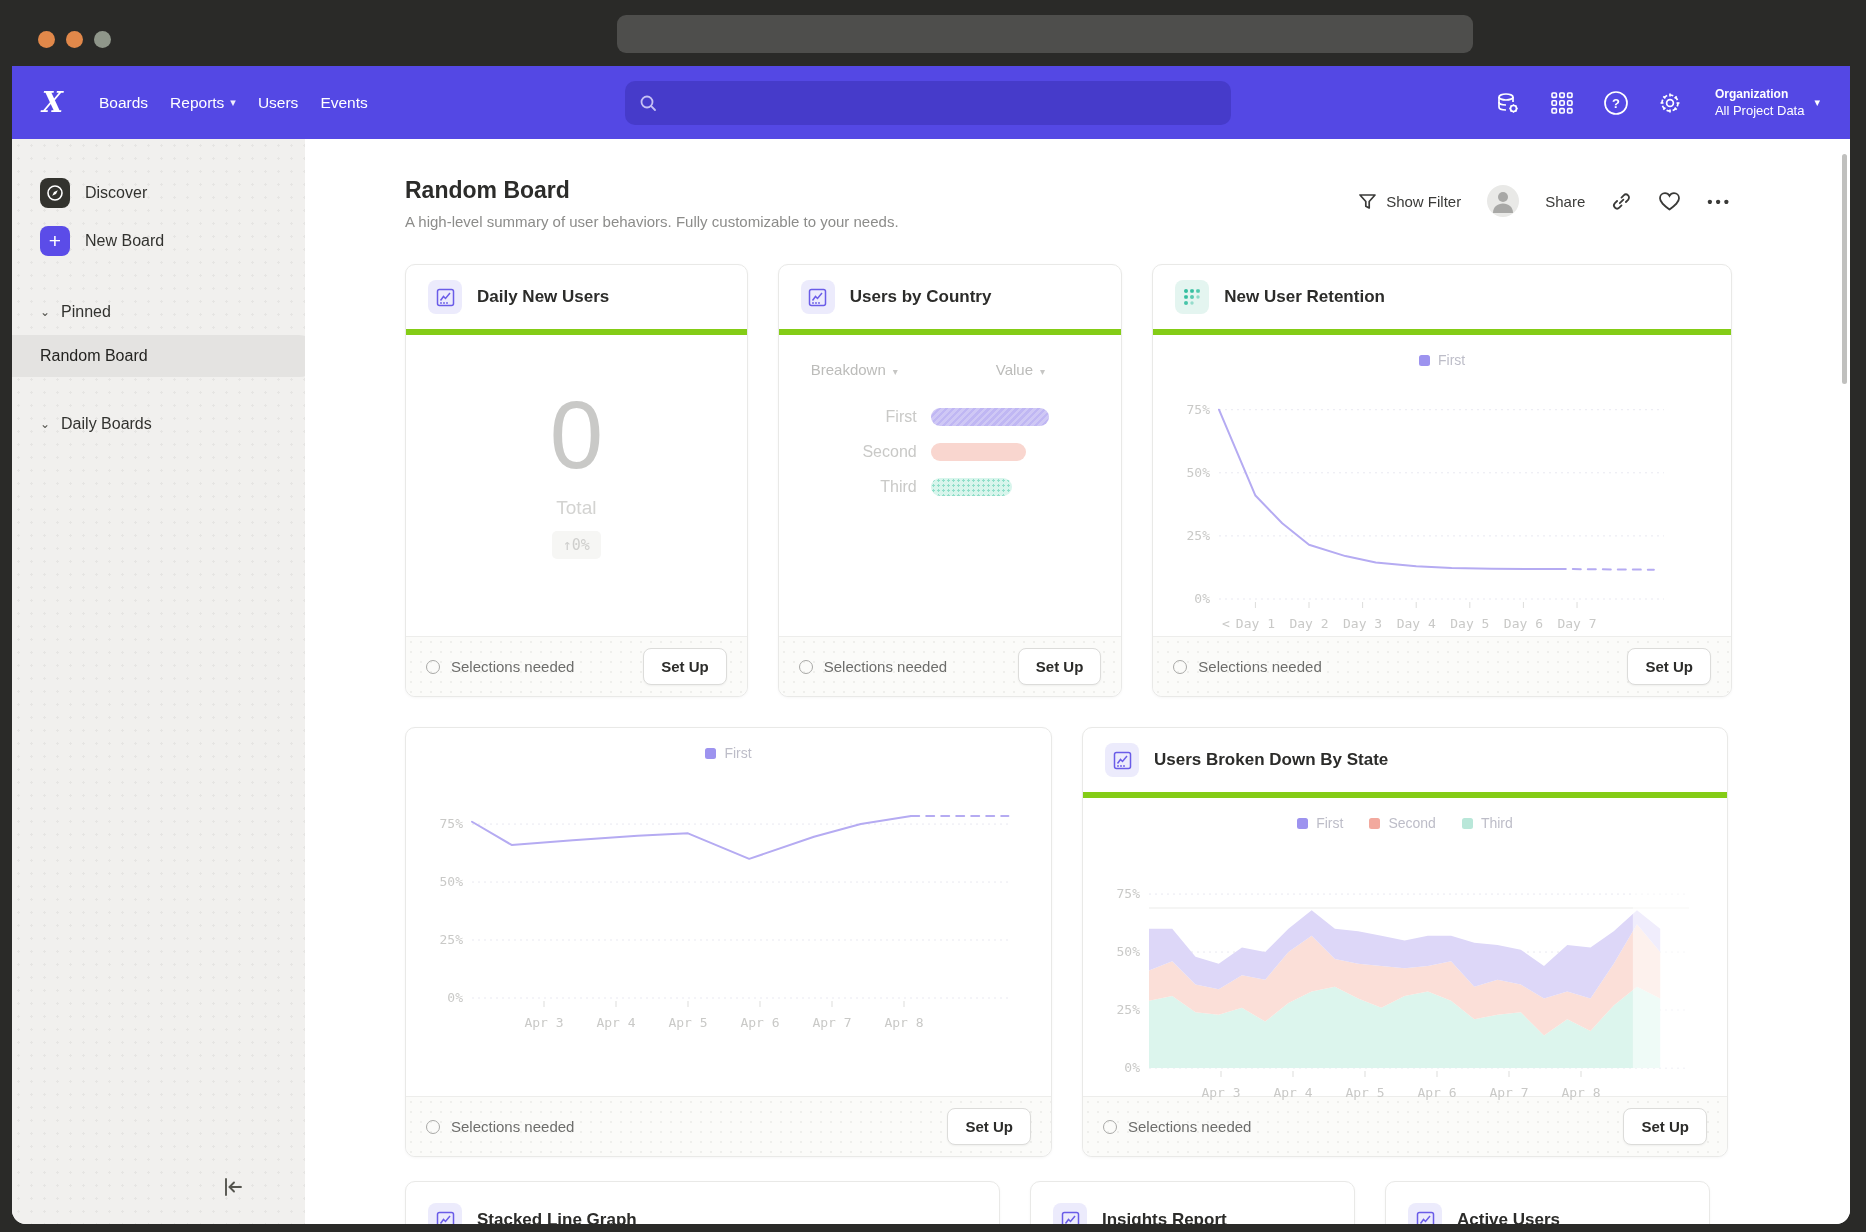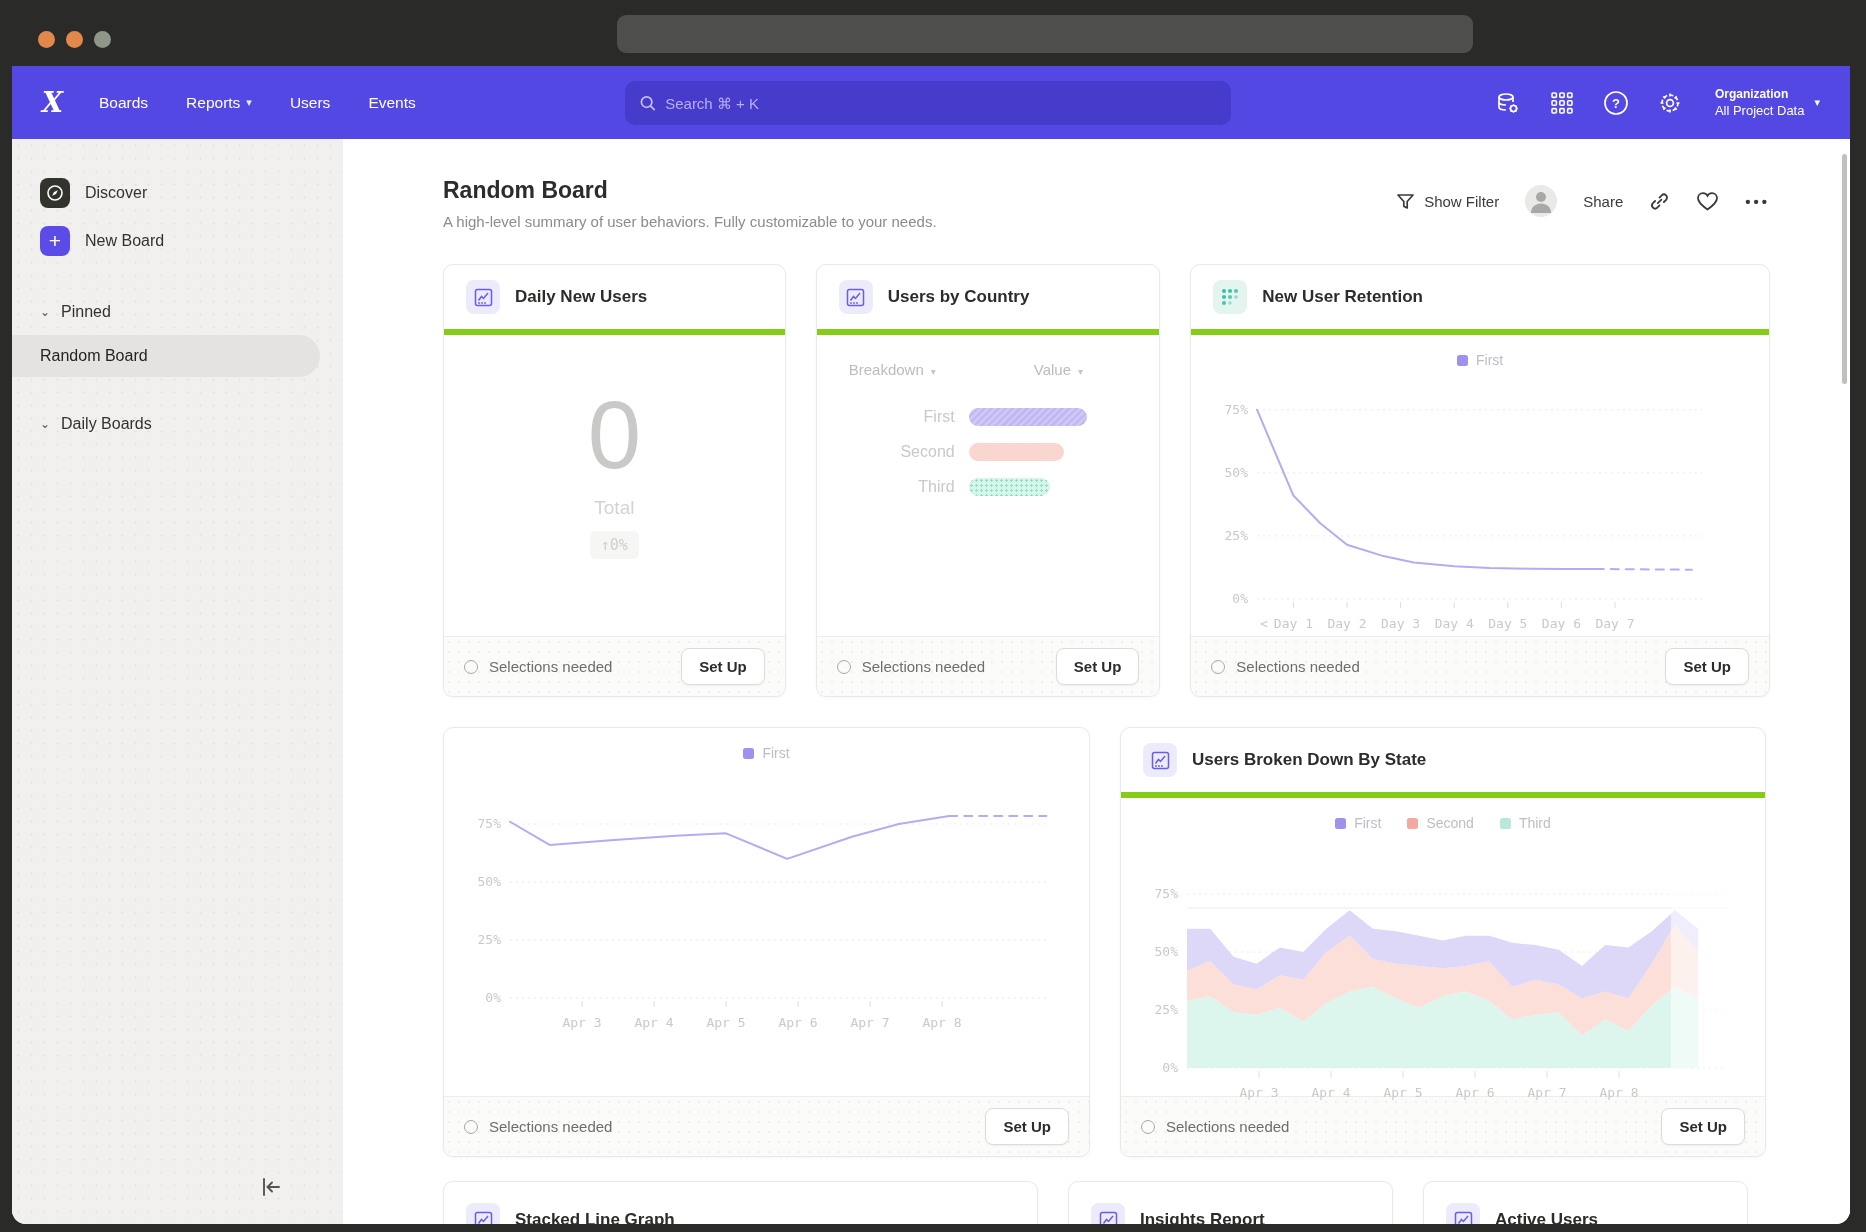--- a/index.html
+++ b/index.html
@@ -24,40 +24,40 @@
   
   .window { position:absolute; left:12px; right:16px; top:66px; bottom:8px;
     background:#ffffff; border-radius:0 0 14px 14px; overflow:hidden;
     display:flex; flex-direction:column; }
 
   
   .nav { height:73px; background:#5448e4; display:flex; align-items:center;
     padding:0 30px; position:relative; flex:0 0 auto; }
   .brand { color:#fff; font-family:"DejaVu Serif", serif; font-style:italic;
     font-weight:700; font-size:27px; margin-right:36px; line-height:1; }
-  .nav-items { display:flex; align-items:center; gap:38px; }
+  .nav-items { display:flex; align-items:center; gap:22px; }
   .nav-item { color:#fff; font-size:15.5px; display:flex; align-items:center; gap:6px; cursor:pointer; }
   .nav-item .chev { font-size:11px; opacity:.9; }
   .search { position:absolute; left:613px; top:15px; width:606px; height:44px;
     background:#463bca; border-radius:10px; display:flex; align-items:center;
     padding:0 14px; gap:9px; }
   .search input { background:transparent; border:none; outline:none; color:#e4e1fb;
     font-size:15px; width:100%; font-family:"Liberation Sans", sans-serif; }
   .search input::placeholder { color:#b7b0f1; }
   .nav-right { margin-left:auto; display:flex; align-items:center; gap:28px; }
   .nav-ic { width:26px; height:26px; display:flex; align-items:center; justify-content:center; cursor:pointer; }
   .org { color:#fff; display:flex; align-items:center; gap:10px; cursor:pointer; margin-left:4px; }
   .org-name { font-size:12px; font-weight:700; }
   .org-proj { font-size:13px; margin-top:2px; }
   .org .chev { font-size:11px; }
 
   
   .body-row { flex:1; display:flex; min-height:0; }
 
-  .sidebar { width:331px; flex:0 0 auto; background:#f1f0ee; position:relative;
+  .sidebar { width:293px; flex:0 0 auto; background:#f1f0ee; position:relative;
     padding-top:30px;
     background-image:radial-gradient(#e6e5e3 1px, transparent 1.2px);
     background-size:13px 13px; }
   .side-item { display:flex; align-items:center; gap:15px; padding:9px 28px;
     font-size:16px; color:#32322f; cursor:pointer; }
   .sq-ic { width:30px; height:30px; border-radius:8px; display:flex;
     align-items:center; justify-content:center; flex:0 0 auto; }
   .sq-ic.dark { background:#33332e; }
   .sq-ic.purple { background:#5b4ce8; color:#fff; font-size:21px; font-weight:400; }
   .side-sec { display:flex; align-items:center; gap:11px; padding:10px 28px;
@@ -171,21 +171,20 @@
       <div class="nav-item">
           <span>Events</span>
         </div>
     </div>
 
     <div class="search">
       <svg width="18" height="18" viewBox="0 0 18 18">
         <circle cx="8" cy="8" r="5.5" fill="none" stroke="#c6c0f4" stroke-width="1.8"></circle>
         <line x1="12.2" y1="12.2" x2="16" y2="16" stroke="#c6c0f4" stroke-width="1.8" stroke-linecap="round"></line>
       </svg>
-      <input type="text" placeholder="Search ⌘ + K" style="">
     </div>
 
     <div class="nav-right">
       <div class="nav-ic">
         <svg width="26" height="26" viewBox="0 0 26 26" fill="none" stroke="#fff" stroke-width="1.7">
           <ellipse cx="11" cy="7" rx="7" ry="3"></ellipse>
           <path d="M4 7 V17 c0 1.7 3.1 3 7 3 M18 7 v5"></path>
           <path d="M4 12 c0 1.7 3.1 3 7 3"></path>
           <circle cx="18.5" cy="18.5" r="3"></circle>
           <path d="M18.5 14.3 v1.4 M18.5 21.3 v1.4 M14.3 18.5 h1.4 M21.3 18.5 h1.4 M15.6 15.6 l1 1 M20.4 20.4 l1 1 M21.4 15.6 l-1 1 M16.6 20.4 l-1 1" stroke-width="1.4"></path>

